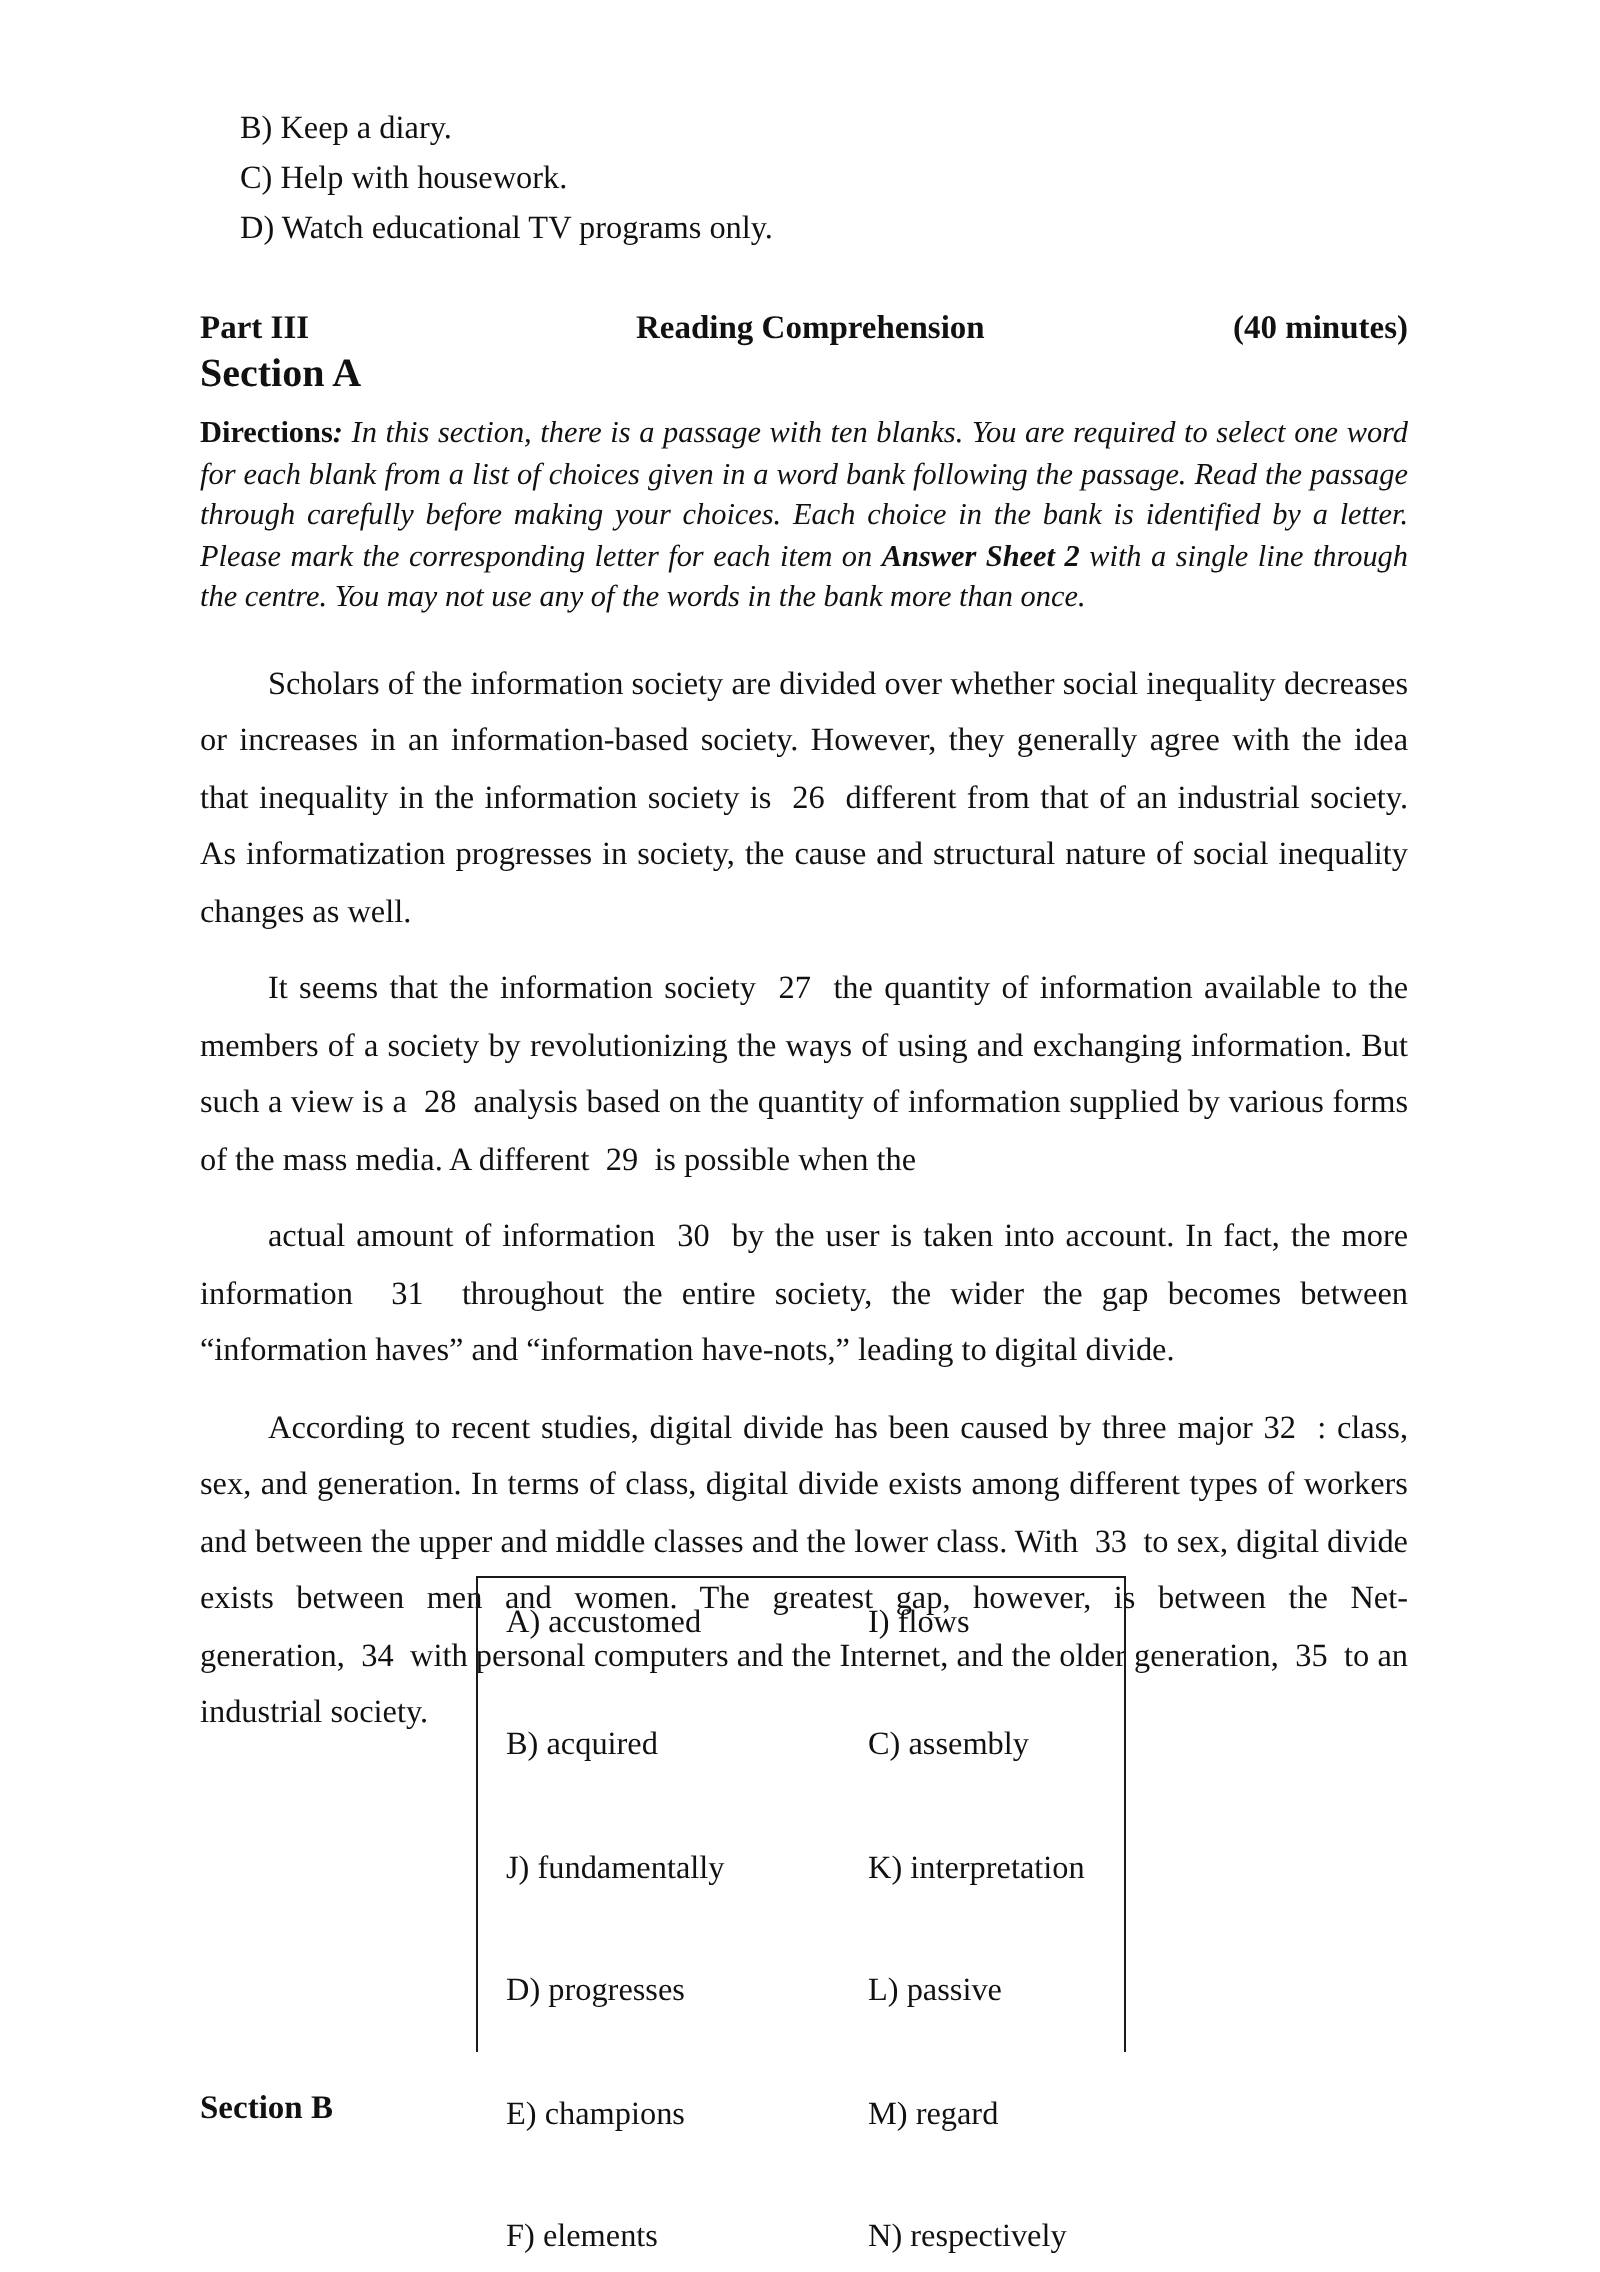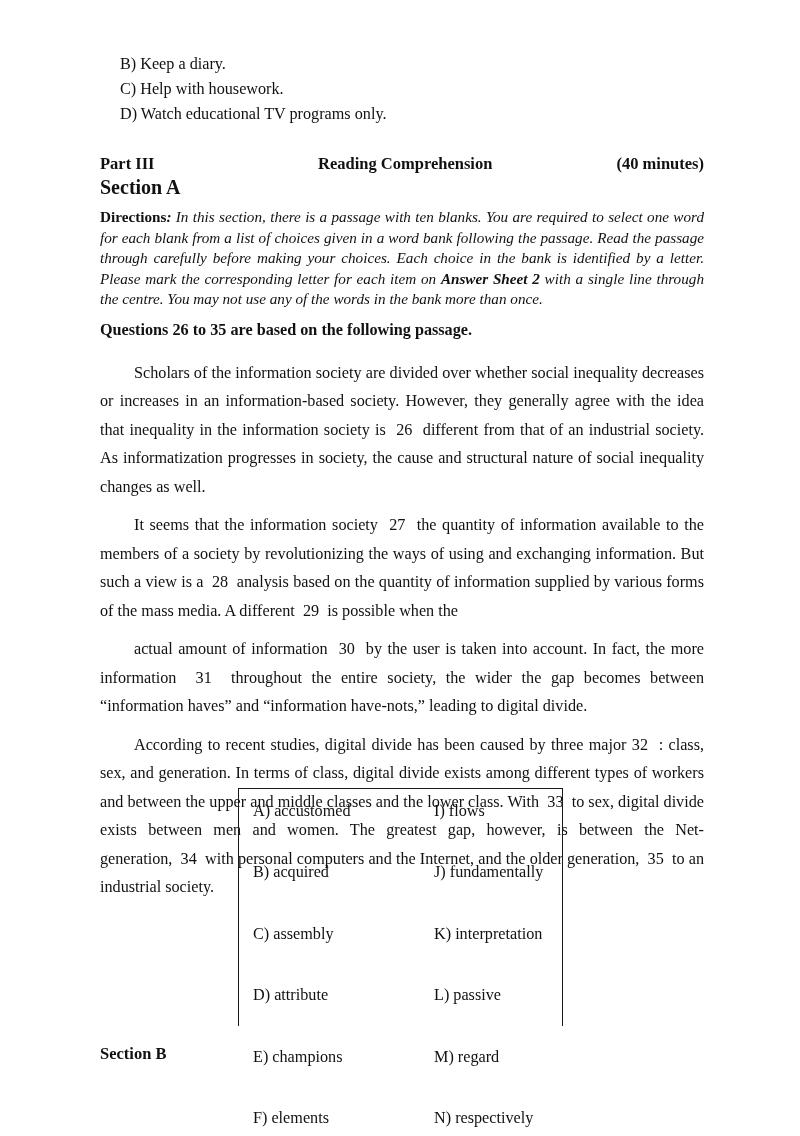--- a/index.html
+++ b/index.html
@@ -155,40 +155,39 @@
       <span class="part-title">Reading Comprehension</span>
       <span class="part-time">(40 minutes)</span>
     </div>
 
     <div class="section-label">Section A</div>
 
     <div class="directions">
       <span class="lead"><span>Directions</span><span class="colon">:</span></span><span> In this section, there is a passage with ten blanks. You are required to select one word for each blank from a list of choices given in a word bank following the passage. Read the passage through carefully before making your choices. Each choice in the bank is identified by a letter. Please mark the corresponding letter for each item on </span><b>Answer Sheet 2</b><span> with a single line through the centre. You may not use any of the words in the bank more than once.</span>
     </div>
 
-    <div class="questions-line">Questions 26 to 35 are based on the following passage.</div>
 
     <div class="passage">
       <p class="para" id="para-1">Scholars of the information society are divided over whether social inequality decreases or increases in an information-based society. However, they generally agree with the idea that inequality in the information society is<span class="blank">  26  </span>different from that of an industrial society. As  informatization progresses in society, the cause and structural nature of social inequality changes as well.</p>
       <p class="para" id="para-2">It seems that the information society<span class="blank">  27  </span>the quantity of information available to the members of a society by revolutionizing the ways of using and exchanging information. But such a view is a<span class="blank">  28  </span>analysis based on the quantity of information supplied by various forms of the mass media. A different<span class="blank">  29  </span>is possible when the</p>
       <p class="para last-line-natural" id="para-3">actual amount of information<span class="blank">  30  </span>by the user is taken into account. In fact, the more information<span class="blank">  31  </span>throughout the entire society, the wider the gap becomes between “information haves” and “information have-nots,” leading to digital divide.</p>
       <p class="para last-line-natural" id="para-4">According to recent studies, digital divide has been caused by three major<span class="blank"> 32  </span>: class, sex, and generation. In terms of class, digital divide exists among different types of workers and between the upper and middle classes and the lower class. With<span class="blank">  33  </span>to sex, digital divide exists between men and women. The greatest gap, however, is between the Net-generation,<span class="blank">  34  </span>with personal computers and the Internet, and the older generation,<span class="blank">  35  </span>to an industrial society.</p>
     </div>
 
   </div>
 
   <div class="wordbank">
     <div class="wb-grid">
         <div class="wb-cell">A) accustomed</div>
         <div class="wb-cell">I) flows</div>
         <div class="wb-cell">B) acquired</div>
+        <div class="wb-cell">C) assembly</div>
         <div class="wb-cell">J) fundamentally</div>
-        <div class="wb-cell">C) assembly</div>
         <div class="wb-cell">K) interpretation</div>
-        <div class="wb-cell">D) attribute</div>
+        <div class="wb-cell">D) progresses</div>
         <div class="wb-cell">L) passive</div>
         <div class="wb-cell">E) champions</div>
         <div class="wb-cell">M) regard</div>
         <div class="wb-cell">F) elements</div>
         <div class="wb-cell">N) respectively</div>
         <div class="wb-cell">G) expands</div>
         <div class="wb-cell">H) familiar</div>
         <div class="wb-cell empty">&nbsp;</div>
       </div>
   </div>

